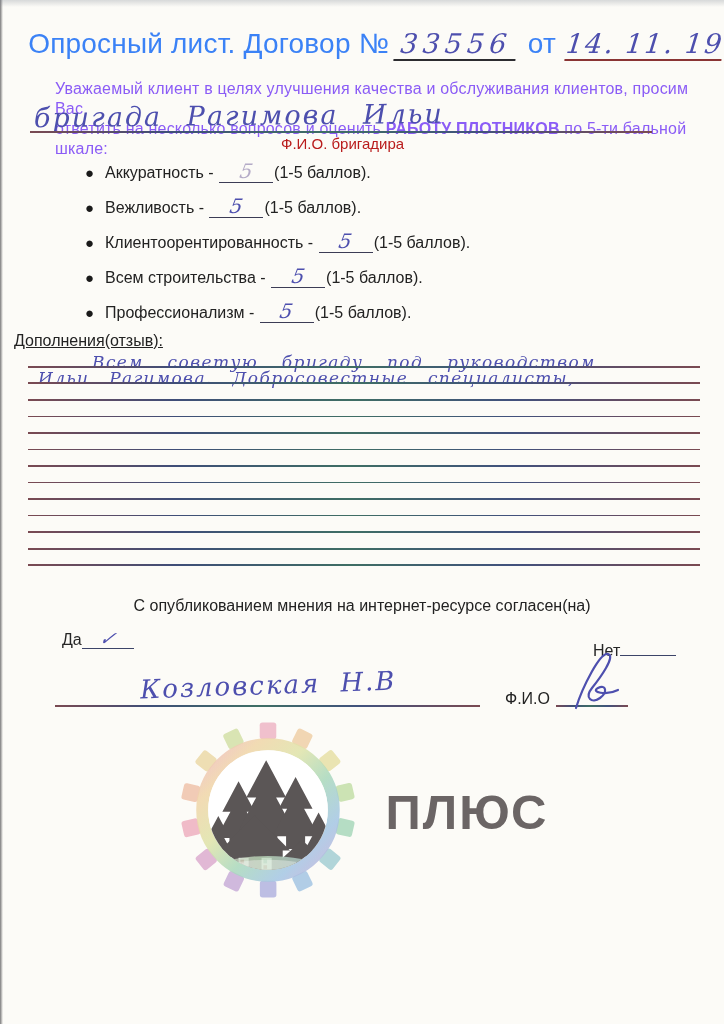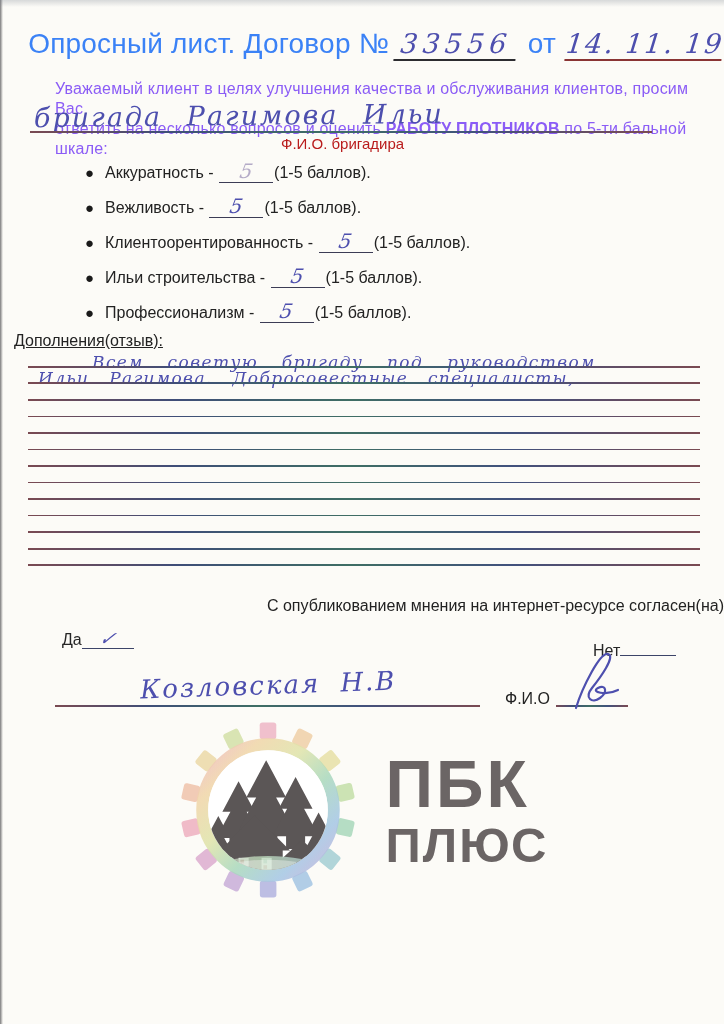--- a/index.html
+++ b/index.html
@@ -51,21 +51,21 @@
   .rules{position:absolute;top:351px;left:28px;width:672px;}
   .rule{position:relative;height:16.55px;}
   .rule i{content:"";position:absolute;left:0;right:0;bottom:0;height:1.7px;display:block;
     background:linear-gradient(90deg,#7a4a52,#3f4e78 22%,#3f6e64 48%,#41517d 72%,#7a4a52);}
   .rule .hw{position:absolute;bottom:-3px;left:0;font-size:17px;white-space:nowrap;line-height:17px;}
   .rule .fl0{padding-left:64px;word-spacing:17px;letter-spacing:1.4px;}
   .rule .fl1{padding-left:10px;word-spacing:13px;letter-spacing:1.4px;text-align:right;}
   .rule .fl2{padding-left:26px;word-spacing:10px;letter-spacing:1.4px;}
 
   
-  .consent{position:absolute;top:597px;left:0;right:0;text-align:right;font-size:16px;color:#222;}
+  .consent{position:absolute;top:597px;left:0;right:0;text-align:center;font-size:16px;color:#222;}
   .yes{position:absolute;top:630px;left:62px;font-size:16px;}
   .no{position:absolute;top:637px;left:593px;font-size:16px;}
   .ul{display:inline-block;height:18px;vertical-align:baseline;border-bottom:1.8px solid #3c4468;}
   .yes-ul{width:52px;text-align:center;}
   .no-ul{width:56px;}
   .mark{font-size:19px;line-height:16px;display:inline-block;transform:skewX(-14deg);}
 
   
   .sig-line{position:absolute;top:705px;left:55px;width:425px;height:1.8px;}
   .sig-name{position:absolute;top:670px;left:140px;font-size:26px;letter-spacing:2px;word-spacing:10px;transform:rotate(-2deg);}
@@ -109,21 +109,21 @@
     </li>
     <li>
       <span class="dot">●</span><span>Вежливость -</span>
       <span class="score-line"><span class="hw score">5</span></span><span>(1-5 баллов).</span>
     </li>
     <li>
       <span class="dot">●</span><span>Клиентоорентированность -</span>
       <span class="score-line"><span class="hw score">5</span></span><span>(1-5 баллов).</span>
     </li>
     <li>
-      <span class="dot">●</span><span>Ильи строительства -</span>
+      <span class="dot">●</span><span>Всем строительства -</span>
       <span class="score-line"><span class="hw score">5</span></span><span>(1-5 баллов).</span>
     </li>
     <li>
       <span class="dot">●</span><span>Профессионализм -</span>
       <span class="score-line"><span class="hw score">5</span></span><span>(1-5 баллов).</span>
     </li>
   </ul>
 
   <div class="feedback-label">Дополнения(отзыв):</div>
   <div class="rules">
@@ -256,18 +256,17 @@
           <rect x="5" y="6" width="11" height="12" fill="#ffffff"></rect>
           <rect x="7" y="8" width="4" height="4" fill="#bb7a6e"></rect>
           <rect x="7" y="13" width="4" height="4" fill="#c9aed9"></rect>
         </g>
 
         <ellipse cx="100" cy="192" rx="95" ry="42" fill="url(#ground)" opacity=".8"></ellipse>
         <ellipse cx="100" cy="196" rx="95" ry="42" fill="#ffffff" opacity=".35"></ellipse>
       </g>
     </svg>
     <div class="logo-text">
-      <span class="l1">ПБК</span>
       <span class="l2">ПЛЮС</span>
     </div>
   </div>
 
 </div>
 
 </body></html>

